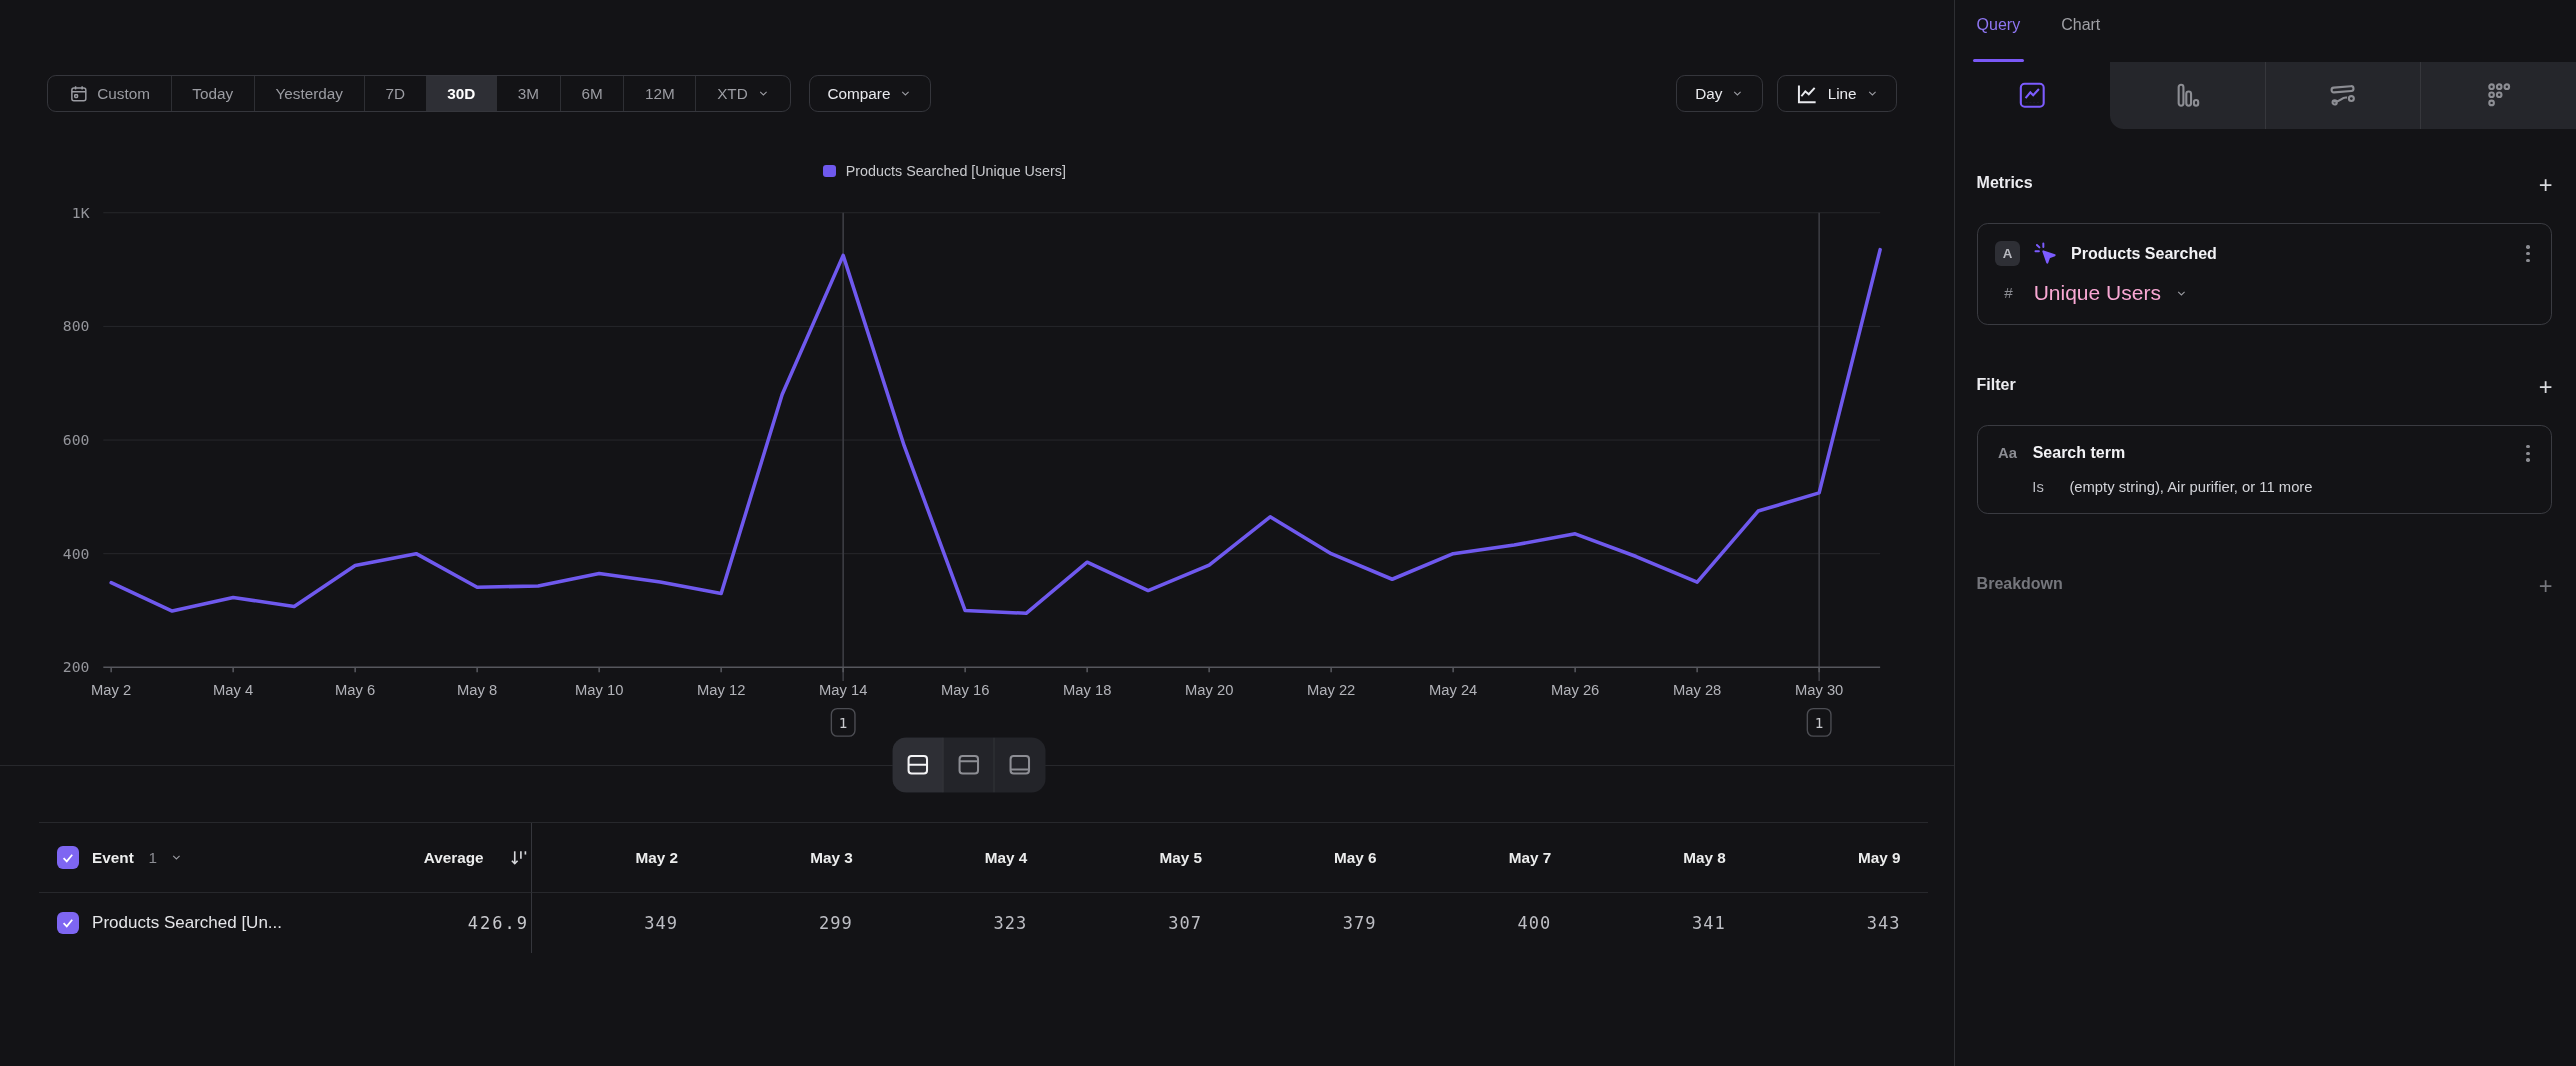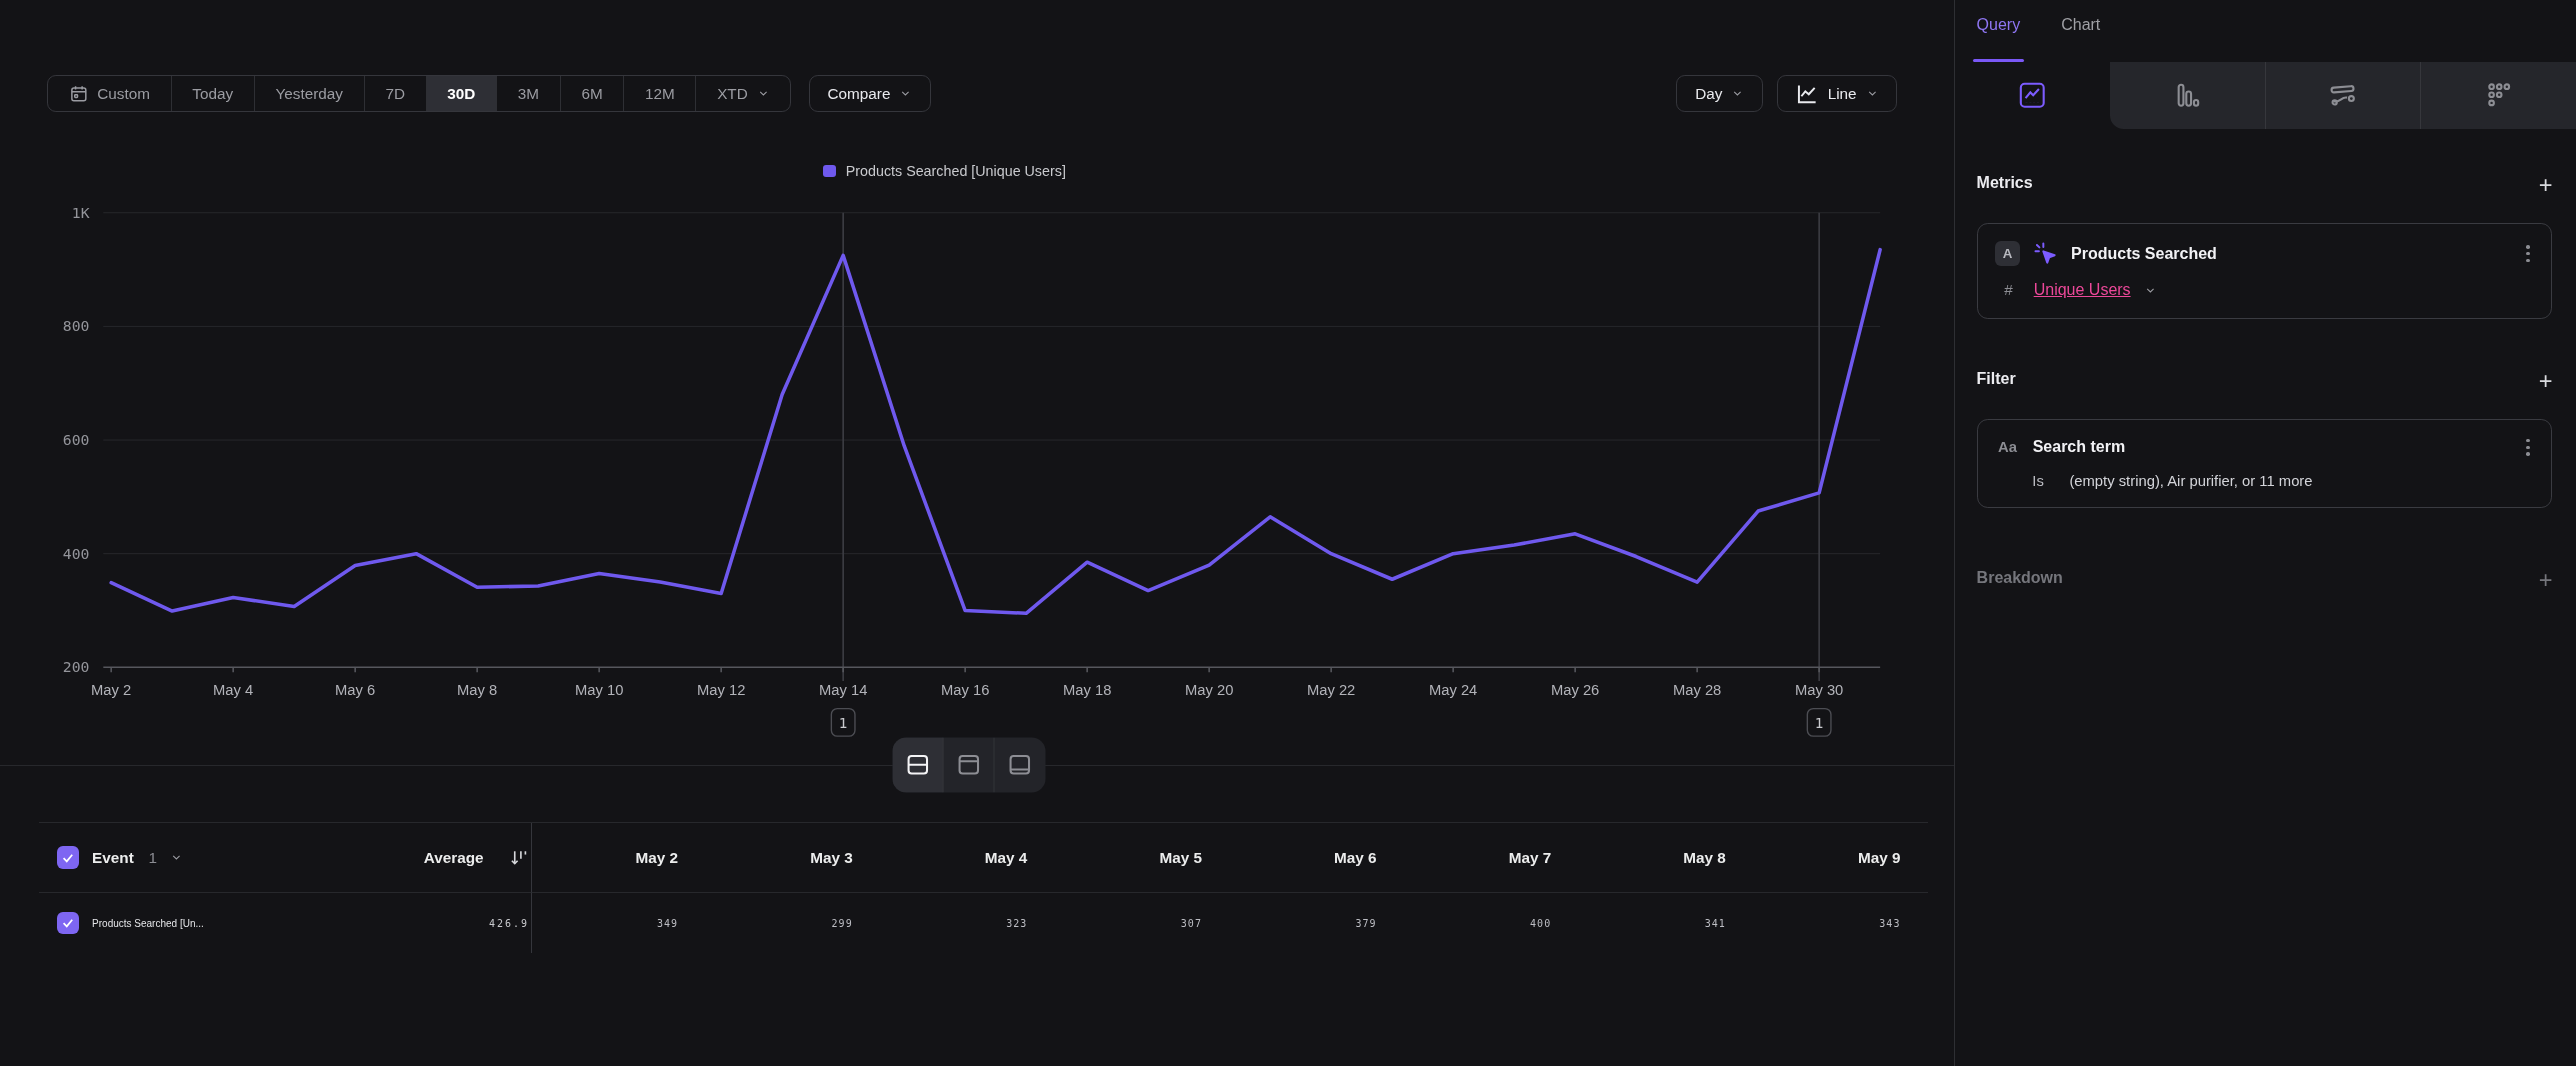--- a/index.html
+++ b/index.html
@@ -55,21 +55,21 @@
   .lt-btn.active { background:#2e2f35; }
   .lt-icon { width:24.6px; height:24.6px; fill:none; stroke:#8d8e94; stroke-width:2; }
   .lt-btn.active .lt-icon { stroke:#f4f4f6; }
 
   
   .table { position:absolute; top:822px; left:39px; width:1889px;
            display:grid; grid-template-columns:280px 212px repeat(8, 1fr);
            border-top:1px solid #27282c; }
   .th, .td { display:flex; align-items:center; }
   .th { height:69px; font-size:15.3px; font-weight:700; color:#eceded; }
-  .td { height:61px; border-top:1px solid #27282c; font-size:10px; }
+  .td { height:61px; border-top:1px solid #27282c; font-size:17px; }
   .cell-num { justify-content:flex-end; padding-right:27.6px;
               font-family:"DejaVu Sans Mono",monospace; color:#bdbec4; letter-spacing:1px; }
   .th.cell-num { color:#eceded; font-family:"Liberation Sans",sans-serif; letter-spacing:0; }
   .avg-col { justify-content:flex-end; padding-right:2px;gap:16px; }
   .date-col-first { border-left:1px solid #35363c; }
   .event-cell { gap:12.8px; padding-left:17.7px; }
   .checkbox { width:22.6px; height:22.6px; border-radius:5.9px; background:#7e66f2;
               display:flex; align-items:center; justify-content:center; cursor:pointer; flex:0 0 auto; }
   .check-icon { width:13.8px; height:13.8px; stroke:#fff; stroke-width:3; fill:none; }
   .muted-count { color:#8b8c92; font-weight:400; margin-left:2px; }
@@ -104,21 +104,21 @@
   .card-row1 { display:flex; align-items:center; gap:12.8px; }
   .badge-a { width:24.6px; height:24.6px; border-radius:5.9px; background:#2e2f35; color:#b9bac0;
              font-size:13.3px; font-weight:600; display:flex; align-items:center; justify-content:center; flex:0 0 auto;}
   .aa { color:#8c8d93; font-size:14.8px; font-weight:600; width:24.6px; text-align:center; flex:0 0 auto;}
   .card-title { font-size:16px; font-weight:700; color:#f2f2f5; flex:1; }
   .kebab { color:#8c8d93; font-size:18.7px; cursor:pointer; letter-spacing:0; line-height:0.62;
            display:flex; flex-direction:column; align-items:center; gap:3.4px; padding:2px 3.9px;}
   .kebab i { width:3.4px; height:3.4px; border-radius:50%; background:#8c8d93; display:block; }
   .card-row2 { display:flex; align-items:center; gap:13.8px; margin-top:14.8px; padding-left:2px; }
   .hash { color:#8c8d93; font-size:15.3px; width:22.6px; text-align:center; }
-  .row2-text { color:#ec4899; font-size:16px;text-decoration:underline; }
+  .row2-text { color:#f9a8d4; font-size:21px; }
   .event-icon { width:25.6px; height:25.6px; flex:0 0 auto; }
   .filter-row2 { display:flex; gap:25.6px; margin-top:14.8px; padding-left:37px; }
   .op { color:#b9bac0; font-size:14.8px; }
   .filter-val { color:#d3d4d9; font-size:14.8px; }
   .mt-lg { margin-top:51px; }
   .mt-xl { margin-top:61px; }
   .mt-head { margin-top:45px; }
 </style>
 </head>
 <body>

